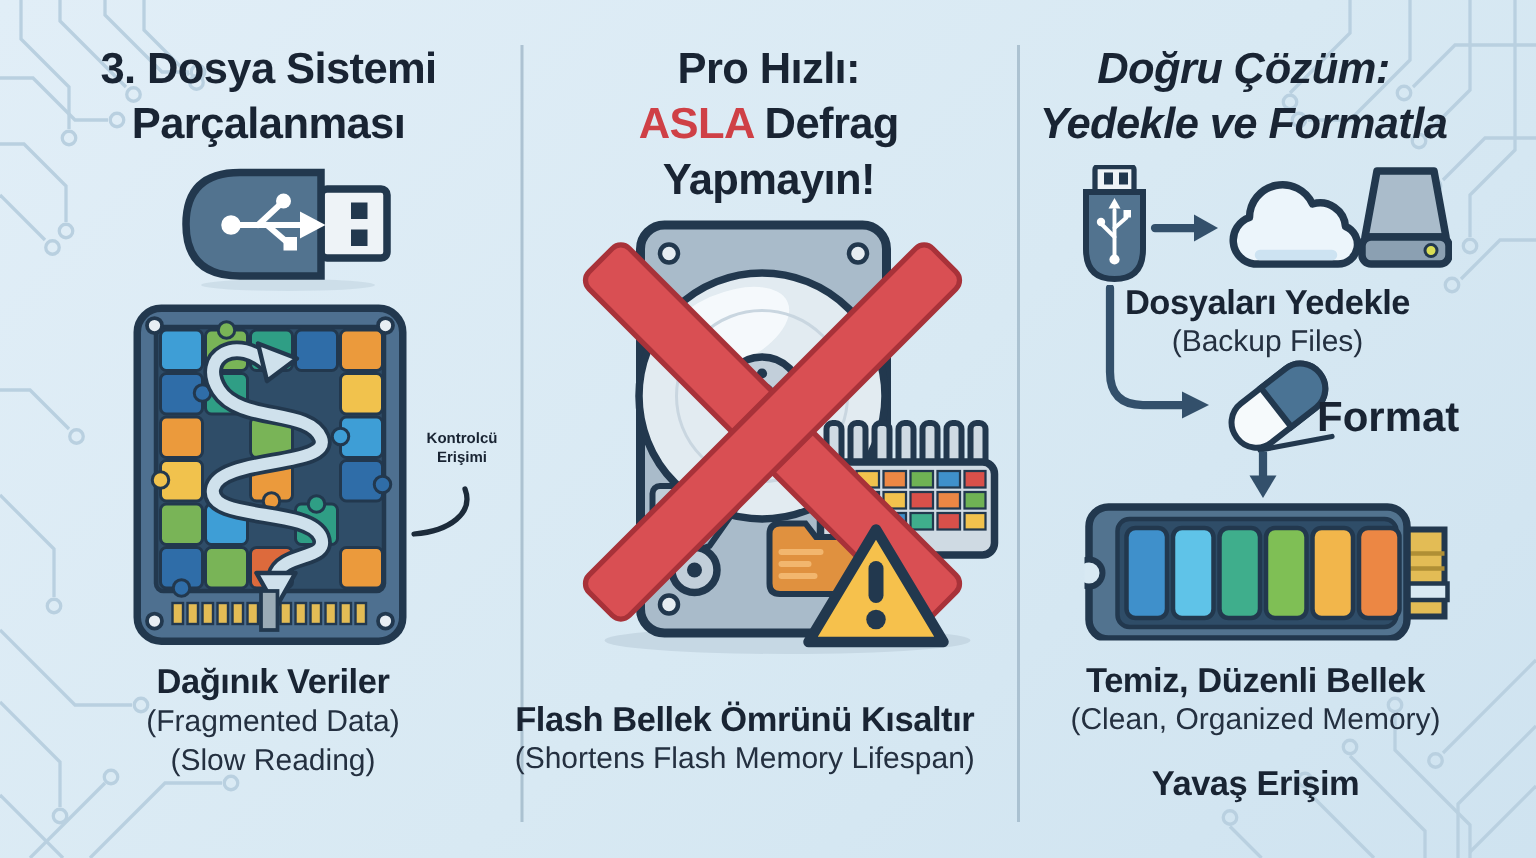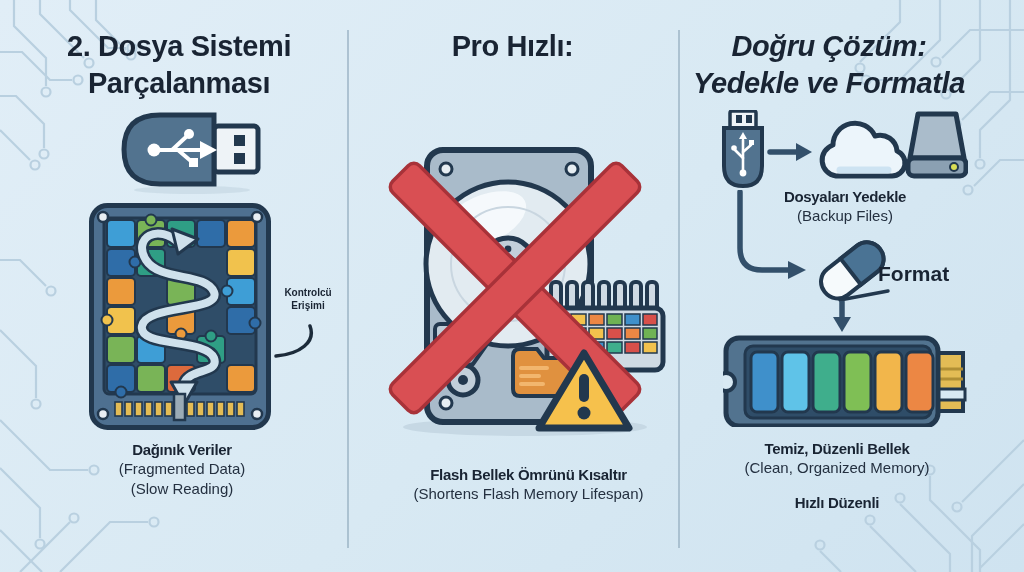--- a/index.html
+++ b/index.html
@@ -14,25 +14,25 @@
   .bg-svg{position:absolute;left:0;top:0;}
   .divider{position:absolute;top:30px;height:518px;width:1.5px;background:var(--divider);opacity:.75;}
   .abs{position:absolute;}
   .center{text-align:center;}
   .preline{white-space:pre-line;}
   .title{
     font-size:29px;font-weight:bold;line-height:1.27;letter-spacing:-0.4px;
     color:var(--ink);
   }
   .accent{color:var(--accent_red);}
-  .cap-main{font-size:15px;font-weight:bold;letter-spacing:-0.3px;line-height:1.15;}
-  .cap-sub{font-size:15px;font-weight:normal;color:var(--sub_ink);line-height:1.2;margin-top:2px;}
+  .cap-main{font-size:23px;font-weight:bold;letter-spacing:-0.3px;line-height:1.15;}
+  .cap-sub{font-size:20px;font-weight:normal;color:var(--sub_ink);line-height:1.2;margin-top:2px;}
   .cap-gap{margin-top:17px;}
   .callout{font-size:10px;font-weight:bold;line-height:1.25;}
-  .fmt-label{font-size:21px;font-weight:bold;}
+  .fmt-label{font-size:28px;font-weight:bold;}
   svg{display:block;}
   .stkN{stroke:var(--navy);}
   
   .pz-lb{fill:#3e9ed6}.pz-bl{fill:#2f6da8}.pz-gr{fill:#79b457}
   .pz-tl{fill:#2f9e85}.pz-or{fill:#eb9a3c}.pz-yl{fill:#f1c24d}.pz-rd{fill:#dd6a3c}
   .tile{stroke:#22384e;stroke-width:2;}
   
   .m-r{fill:#d8504a}.m-y{fill:#f2c24d}.m-o{fill:#ec8744}.m-g{fill:#6fb254}.m-b{fill:#3f90cb}.m-t{fill:#3fae8c}
   
   .bar1{fill:#3f90cb}.bar2{fill:#5fc3e8}.bar3{fill:#3fae8c}
@@ -101,21 +101,21 @@
         <circle cx="900" cy="498" r="4.5"></circle>
       <circle cx="957" cy="507" r="4.5"></circle>
         <circle cx="870" cy="520" r="4.5"></circle>
       <circle cx="820" cy="545" r="4.5"></circle>
     </g>
   </svg>
 
   <div class="divider abs" style="left:347px;"></div>
   <div class="divider abs" style="left:678px;"></div>
 
-  <div class="abs title center preline" style="left:8px;top:28px;width:342px;">2. Dosya Sistemi
+  <div class="abs title center preline" style="left:8px;top:28px;width:342px;">3. Dosya Sistemi
 Parçalanması</div>
 
   <svg class="abs" style="left:116px;top:106px;" width="152" height="88" viewBox="0 0 152 88">
     <ellipse cx="76" cy="84" rx="58" ry="4" fill="#c6d8e4" opacity="0.7"></ellipse>
     <rect x="98" y="20" width="44" height="46" rx="4" fill="#eef3f7" class="stkN" stroke-width="5"></rect>
     <rect x="118" y="29" width="11" height="11" fill="#22384e"></rect>
     <rect x="118" y="47" width="11" height="11" fill="#22384e"></rect>
     <path d="M44,9 H98 V78 H44 Q8,78 8,43.5 Q8,9 44,9 Z" fill="#52738f" class="stkN" stroke-width="5"></path>
     <g stroke="#ffffff" stroke-width="4" fill="none" stroke-linecap="round">
       <path d="M40,44 H88"></path>
@@ -201,20 +201,21 @@
   </svg>
 
   <div class="abs center" style="left:12px;top:441px;width:340px;text-align:center;">
     <div class="cap-main">Dağınık Veriler</div>
     <div class="cap-sub">(Fragmented Data)</div>
     <div class="cap-sub">(Slow Reading)</div>
   </div>
 
   <div class="abs title center" style="left:352px;top:28px;width:321px;">
     <div>Pro Hızlı:</div>
+    <div><span class="accent">ASLA</span><span> Defrag Yapmayın!</span></div>
   </div>
 
   <svg class="abs" style="left:375px;top:128px;" width="295" height="312" viewBox="0 0 295 312">
     <ellipse cx="150" cy="299" rx="122" ry="9" fill="#c6d8e4"></ellipse>
     <g>
       <rect x="52" y="22" width="164" height="272" rx="16" fill="#a9bbca" class="stkN" stroke-width="6"></rect>
       <circle cx="71" cy="41" r="6" fill="#e6edf2" class="stkN" stroke-width="3"></circle>
       <circle cx="197" cy="41" r="6" fill="#e6edf2" class="stkN" stroke-width="3"></circle>
       <circle cx="71" cy="275" r="6" fill="#e6edf2" class="stkN" stroke-width="3"></circle>
       <circle cx="197" cy="275" r="6" fill="#e6edf2" class="stkN" stroke-width="3"></circle>
@@ -280,21 +281,21 @@
         <rect x="-162" y="-19" width="324" height="38" rx="8" fill="#d94f53" stroke="#a83239" stroke-width="3.5"></rect>
       </g>
     </g>
     <g transform="translate(162,222)">
       <path d="M47,3 L92,78 L2,78 Z" fill="#f6c14c" class="stkN" stroke-width="7" stroke-linejoin="round"></path>
       <rect x="42" y="24" width="10" height="28" rx="5" fill="#22384e"></rect>
       <circle cx="47" cy="63" r="6.5" fill="#22384e"></circle>
     </g>
   </svg>
 
-  <div class="abs center" style="left:368px;top:466px;width:321px;text-align:center;">
+  <div class="abs center" style="left:336px;top:466px;width:321px;text-align:center;">
     <div class="cap-main">Flash Bellek Ömrünü Kısaltır</div>
     <div class="cap-sub">(Shortens Flash Memory Lifespan)</div>
   </div>
 
   <div class="abs title center preline" style="left:664px;top:28px;width:330px;font-style:italic;">Doğru Çözüm:
 Yedekle ve Formatla</div>
 
   <svg class="abs" style="left:706px;top:110px;" width="262" height="84" viewBox="0 0 262 84">
     <g>
       <rect x="24" y="1" width="26" height="17" rx="2" fill="#eef3f7" class="stkN" stroke-width="3.5"></rect>
@@ -363,16 +364,16 @@
       <rect x="90" y="19" width="27" height="60" rx="6" class="bar3"></rect>
       <rect x="121" y="19" width="27" height="60" rx="6" class="bar4"></rect>
       <rect x="152" y="19" width="27" height="60" rx="6" class="bar5"></rect>
       <rect x="183" y="19" width="27" height="60" rx="6" class="bar6"></rect>
     </g>
   </svg>
 
   <div class="abs center" style="left:670px;top:440px;width:334px;">
     <div class="cap-main">Temiz, Düzenli Bellek</div>
     <div class="cap-sub">(Clean, Organized Memory)</div>
-    <div class="cap-main cap-gap">Hızlı Düzenli</div>
+    <div class="cap-main cap-gap">Yavaş Erişim</div>
   </div>
 
 </div>
 
 </body></html>

